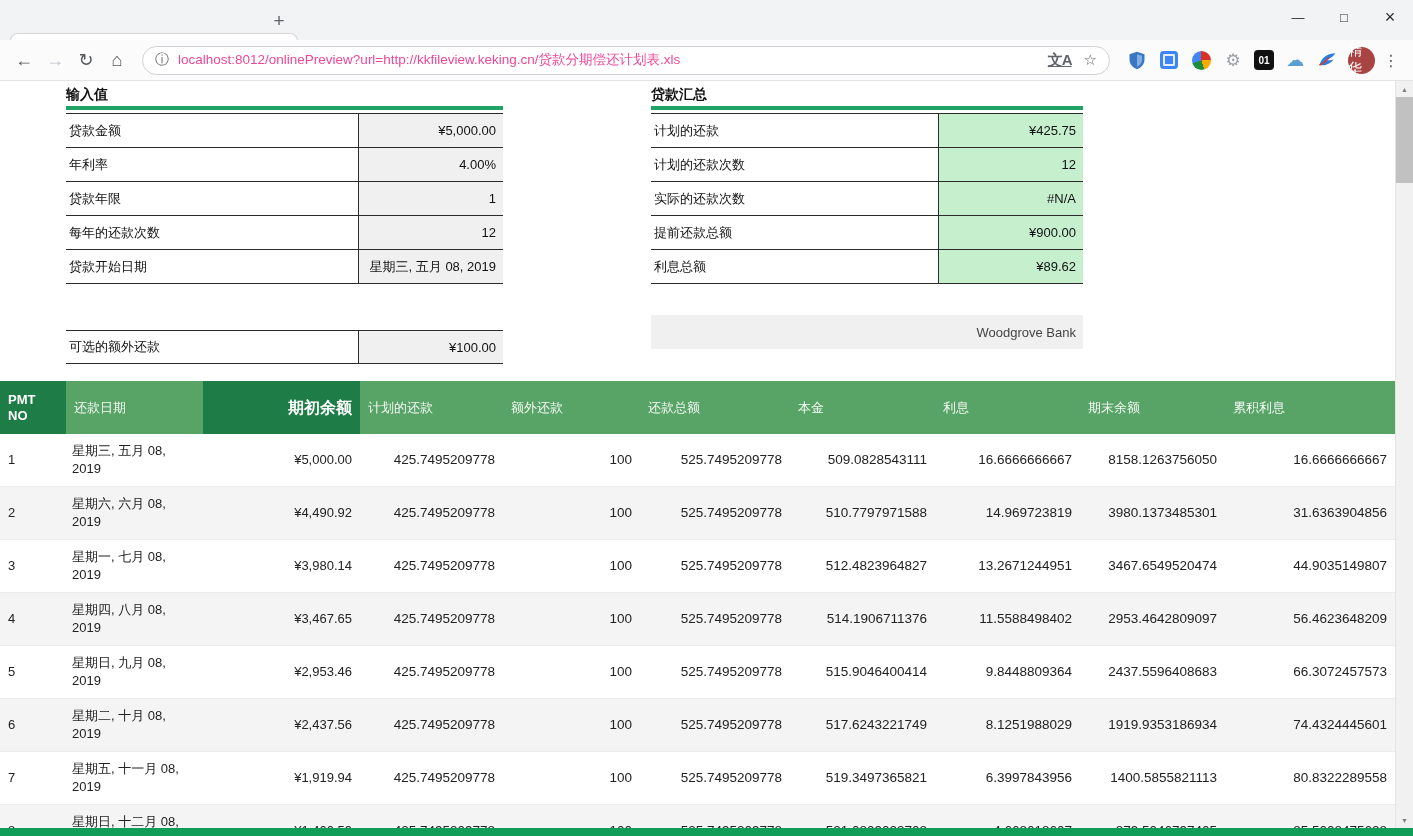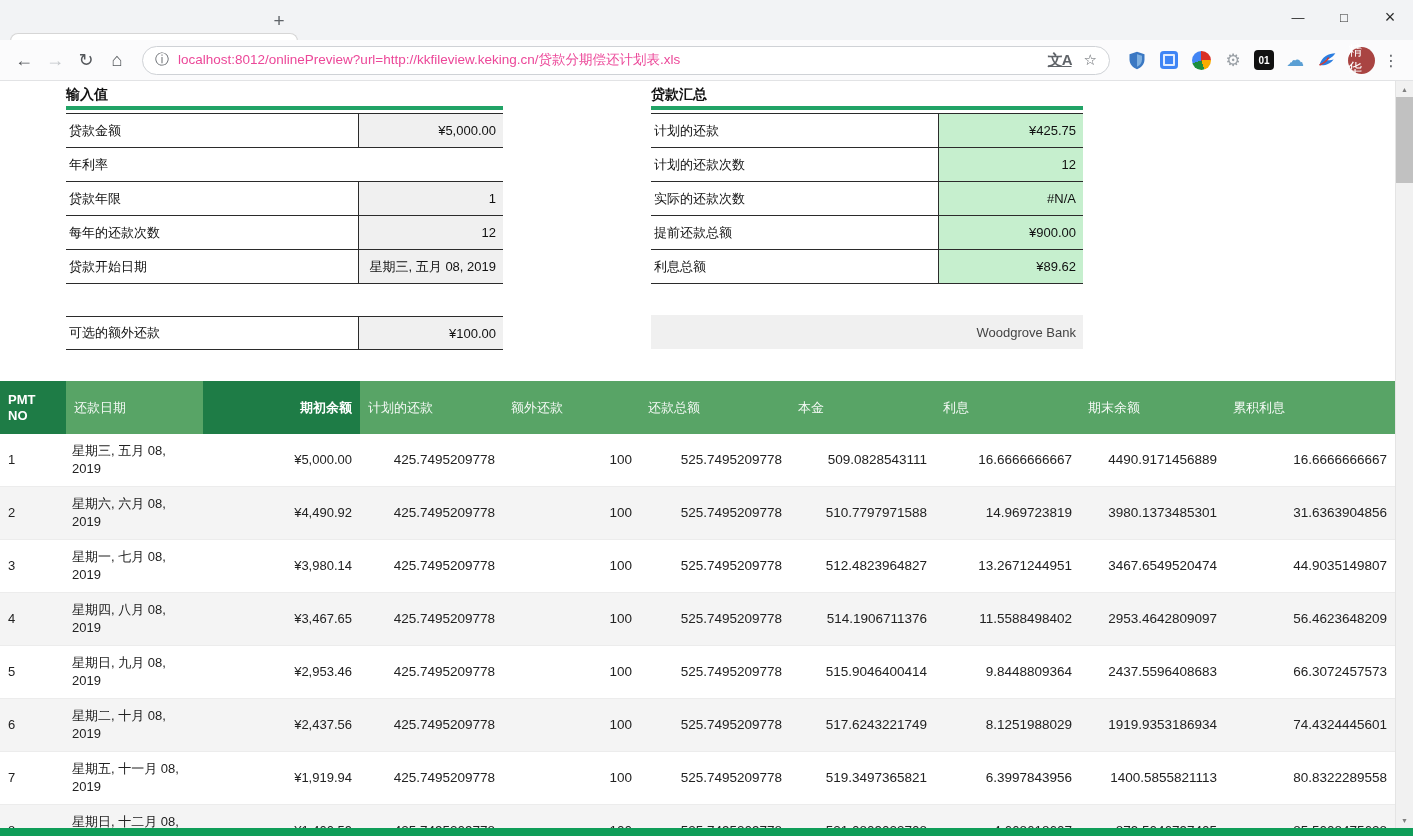--- a/index.html
+++ b/index.html
@@ -45,30 +45,30 @@
   .panel-inputs{left:66px;width:437px;}
   .panel-summary{left:651px;width:432px;}
   .panel-title{font-size:14px;font-weight:bold;color:#111;height:20px;line-height:20px;}
   .panel-underline{height:4px;background:#21a366;margin-top:2px;}
   .p-rows{margin-top:3px;border-top:1px solid #2b2b2b;}
   .p-row{display:flex;height:34px;border-bottom:1px solid #2b2b2b;background:#fff;}
   .p-label{flex:1;font-size:13px;color:#111;display:flex;align-items:center;padding-left:3px;}
   .p-value{width:145px;font-size:13px;color:#111;display:flex;align-items:center;justify-content:flex-end;padding-right:7px;border-left:1px solid #2b2b2b;white-space:nowrap;}
   .p-value.gray{background:#f0f0f0;}
   .p-value.green{background:#c6efce;}
-  .single-row{margin-top:32px;border-top:1px solid #2b2b2b;}
+  .single-row{margin-top:46px;border-top:1px solid #2b2b2b;}
   .lender-row{display:flex;height:34px;margin-top:31px;}
   .lender-label{width:142px;display:flex;align-items:center;padding-left:3px;color:#1e7c46;font-weight:bold;font-size:13px;border-bottom:3px solid #21a366;}
   .lender-value{flex:1;background:#f0f0f0;display:flex;align-items:center;justify-content:flex-end;padding-right:7px;font-size:13px;color:#444;}
 
   table.schedule{position:absolute;left:0;top:300px;width:1395px;border-collapse:collapse;table-layout:fixed;}
   .schedule th{background:#58a466;color:rgba(255,255,255,.93);font-weight:400;font-size:13px;height:53px;text-align:left;padding:0 8px;vertical-align:middle;line-height:16px;}
   .schedule th.dark{background:#1e7c46;color:#fff;font-weight:700;}
   .schedule th:nth-child(1){padding-left:8px;}
-  .schedule th:nth-child(3){text-align:right;font-size:13px;margin-left:24px;}
+  .schedule th:nth-child(3){text-align:right;font-size:16px;margin-left:24px;}
   .schedule td{font-size:13px;line-height:18px;color:#222;padding:8px;border-bottom:1px solid #ececec;vertical-align:middle;}
   .schedule td:nth-child(1){padding-left:8px;}
   .schedule td:nth-child(2){padding-left:6px;}
   .schedule td:nth-child(n+3){text-align:right;font-size:13.5px;white-space:nowrap;}
   .schedule td:nth-child(3){font-size:13px;}
   .schedule tbody tr:nth-child(even){background:#f4f4f4;}
 
   
   .scrollbar{position:absolute;top:81px;right:0;width:18px;height:747px;background:#f1f1f1;border-left:1px solid #e4e4e4;}
   .sb-btn{position:absolute;left:0;width:100%;height:16px;display:flex;align-items:center;justify-content:center;font-size:7px;color:#808080;}
@@ -145,20 +145,21 @@
     <div class="panel panel-inputs">
       <div class="panel-title">输入值</div>
       <div class="panel-underline"></div>
       <div class="p-rows" id="input-rows">
           <div class="p-row">
             <div class="p-label">贷款金额</div>
             <div class="p-value gray">¥5,000.00</div>
           </div>
           <div class="p-row">
             <div class="p-label">年利率</div>
+            <div class="p-value gray">4.00%</div>
           </div>
           <div class="p-row">
             <div class="p-label">贷款年限</div>
             <div class="p-value gray">1</div>
           </div>
           <div class="p-row">
             <div class="p-label">每年的还款次数</div>
             <div class="p-value gray">12</div>
           </div>
           <div class="p-row">
@@ -232,21 +233,21 @@
       <tbody id="schedule-body">
           <tr>
             <td>1</td>
             <td>星期三, 五月 08, 2019</td>
             <td>¥5,000.00</td>
             <td>425.7495209778</td>
             <td>100</td>
             <td>525.7495209778</td>
             <td>509.0828543111</td>
             <td>16.6666666667</td>
-            <td>4490.9171456889</td>
+            <td>8158.1263756050</td>
             <td>16.6666666667</td>
           </tr>
           <tr>
             <td>2</td>
             <td>星期六, 六月 08, 2019</td>
             <td>¥4,490.92</td>
             <td>425.7495209778</td>
             <td>100</td>
             <td>525.7495209778</td>
             <td>510.7797971588</td>

